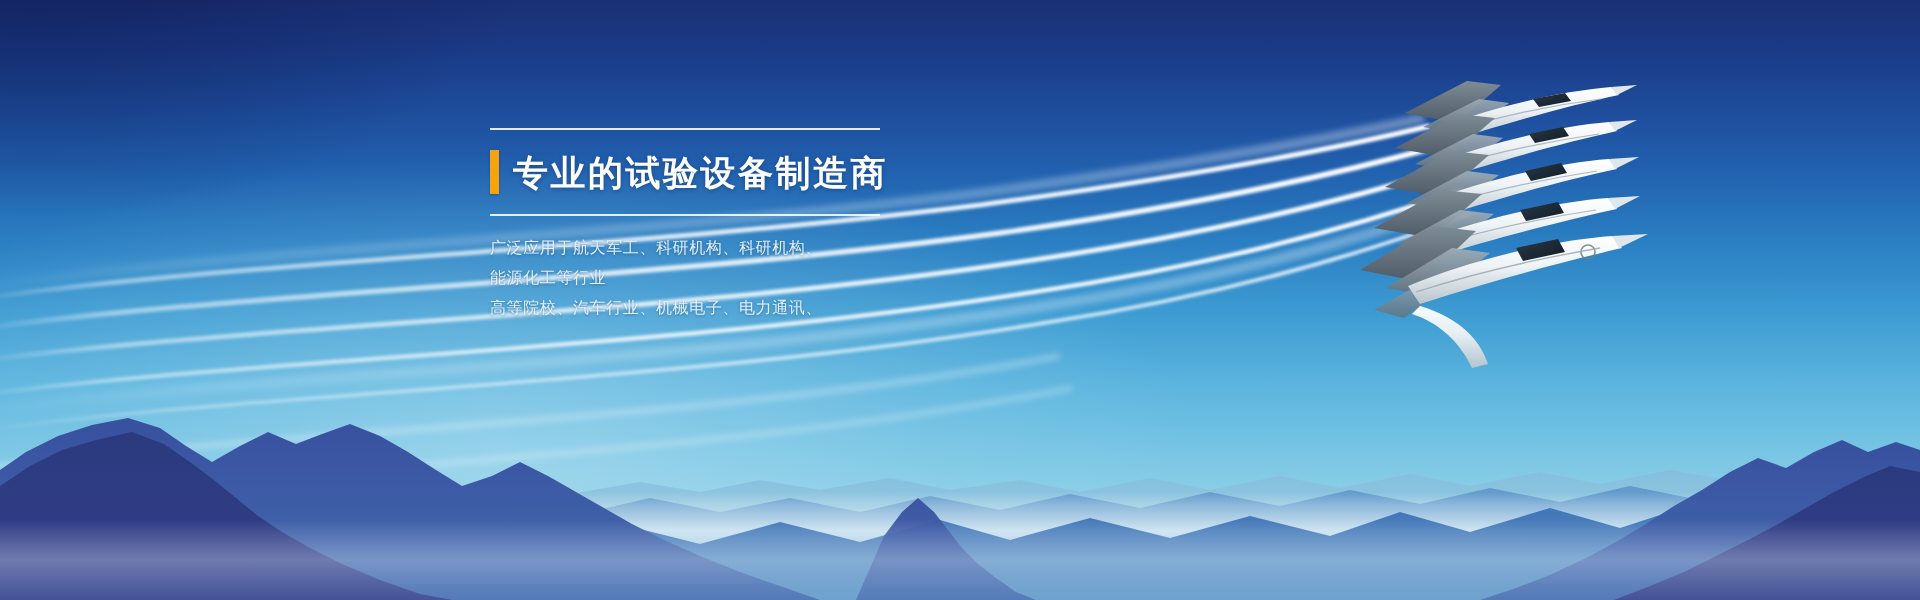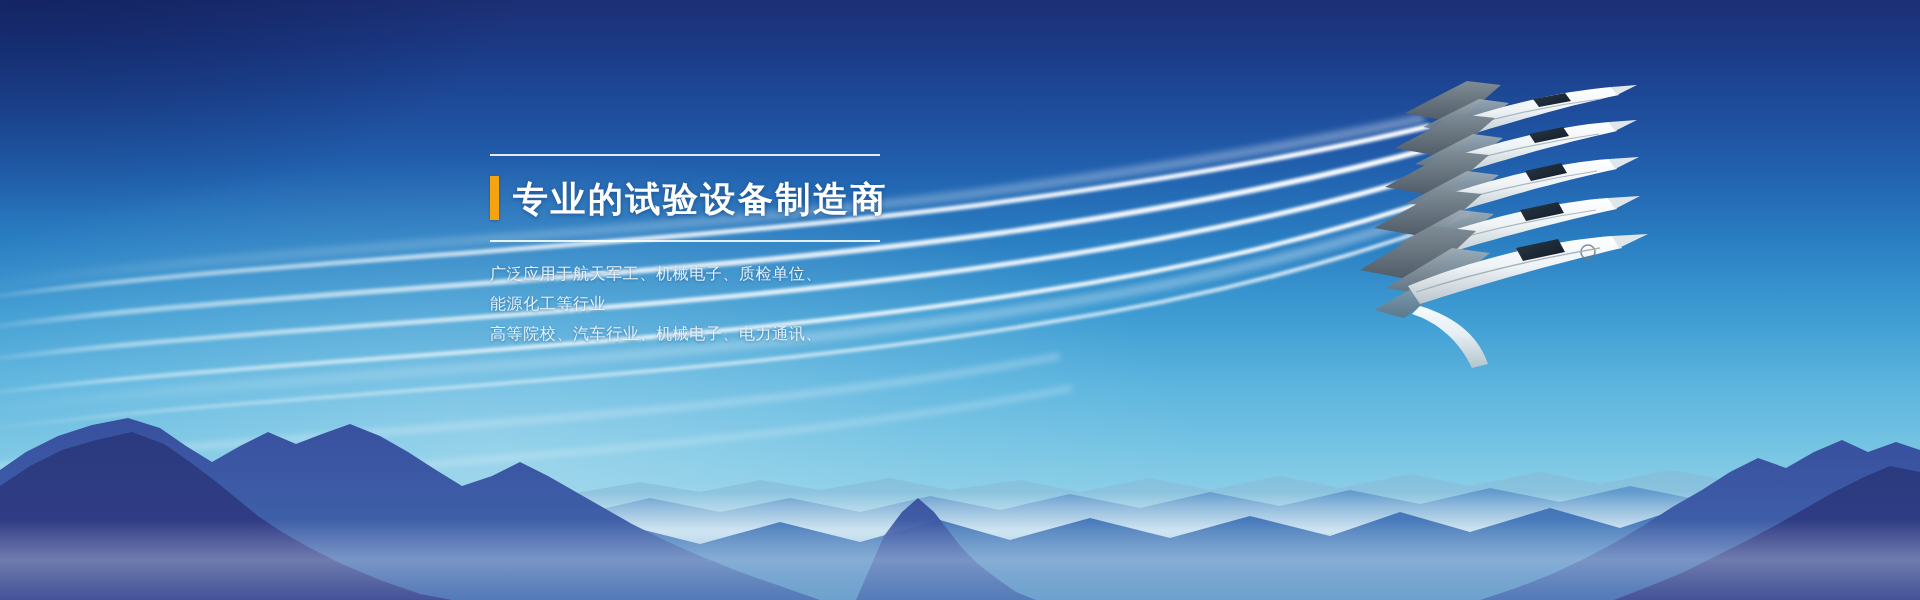--- a/index.html
+++ b/index.html
@@ -19,21 +19,21 @@
   .sky-glow{
     background:radial-gradient(ellipse 980px 420px at 26% 76%,
       rgba(190,228,243,.45) 0%, rgba(160,214,236,.18) 45%, rgba(255,255,255,0) 72%);
   }
   .corner-dark{
     background:radial-gradient(ellipse 700px 380px at 2% -8%,
       rgba(12,24,78,.55) 0%, rgba(12,24,78,0) 70%);
   }
   .trails,.mountains,.jets{position:absolute;inset:0;width:100%;height:100%;}
   .content{
-    position:absolute;left:490px;top:154px;width:430px;z-index:40;
+    position:absolute;left:490px;top:128px;width:430px;z-index:40;
   }
   .rule{height:2px;background:rgba(255,255,255,.88);width:390px;}
   .rule.bottom{margin-top:0;}
   .headline-row{display:flex;align-items:center;height:62px;margin:11px 0 11px 0;}
   .accent-bar{
     width:9px;height:44px;background:#f5a310;flex:0 0 auto;margin-right:14px;
     box-shadow:0 1px 3px rgba(0,0,0,.25);
   }
   .headline{
     color:#ffffff;font-size:35px;font-weight:700;letter-spacing:2.5px;
@@ -237,19 +237,19 @@
     <div class="rule top"></div>
 
     <div class="headline-row">
       <div class="accent-bar"></div>
       <div class="headline">专业的试验设备制造商</div>
     </div>
 
     <div class="rule bottom"></div>
 
     <div class="subtitle">
-      <div class="sub-line">广泛应用于航天军工、机械电子、质检单位、</div>
+      <div class="sub-line">广泛应用于航天军工、科研机构、科研机构、</div>
       <div class="sub-line">能源化工等行业</div>
       <div class="sub-line">高等院校、汽车行业、机械电子、电力通讯、</div>
     </div>
   </div>
 
 </div>
 
 </body></html>

